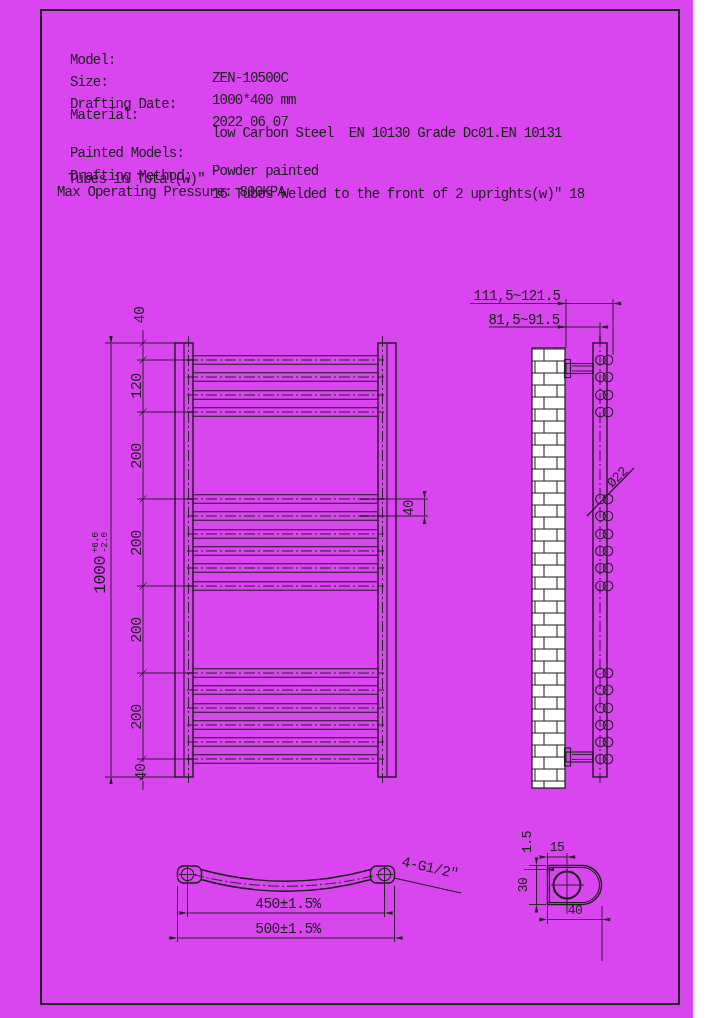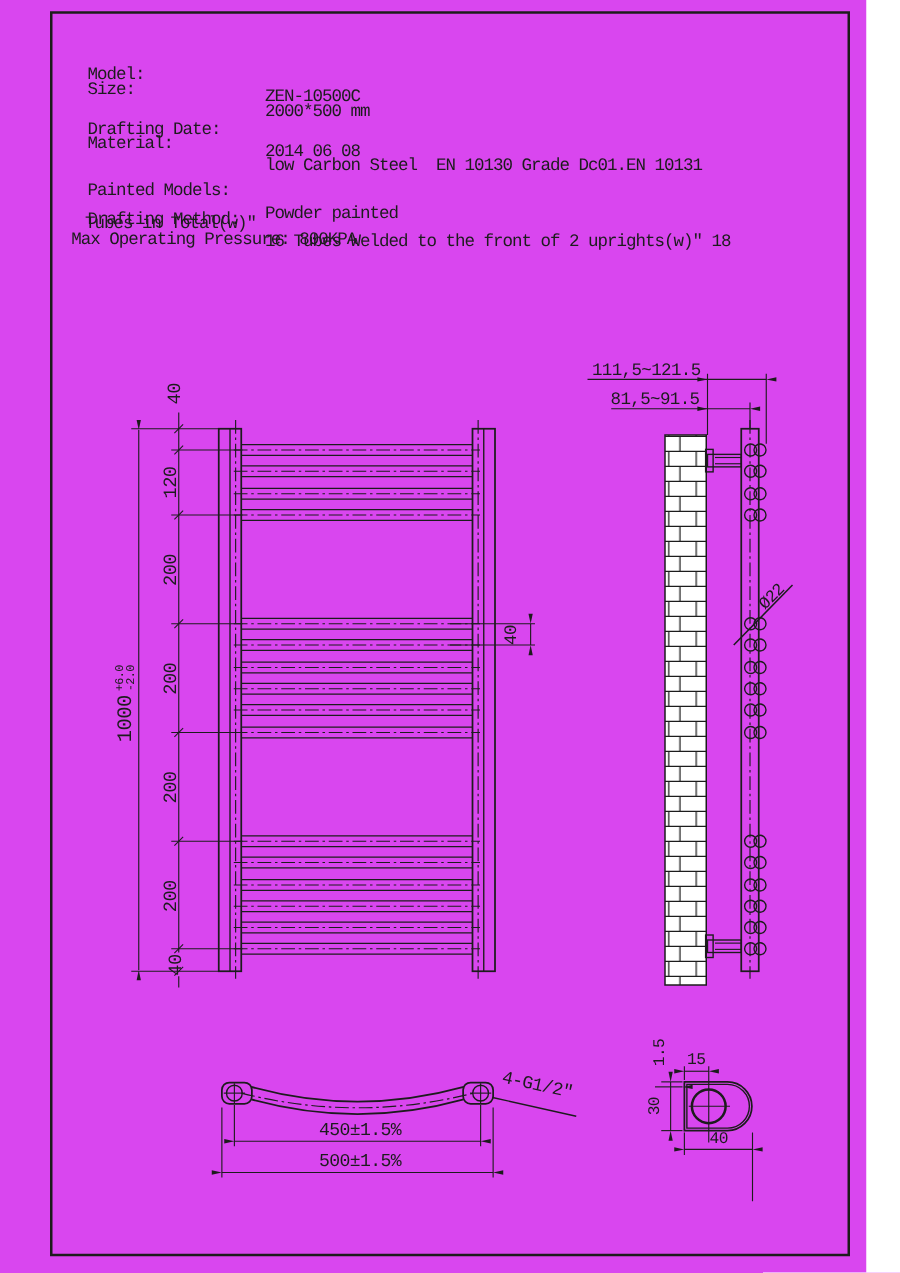--- a/index.html
+++ b/index.html
@@ -20,27 +20,27 @@
 <body>
 
 <div class="page">
 
   
   <div class="spec">
     <div class="srow" style="top:33px">
       <span class="slabel">Model:</span>
       <span class="svalue">ZEN-10500C</span>
     </div>
-    <div class="srow" style="top:45px">
+    <div class="srow" style="top:55px">
       <span class="slabel">Size:</span>
-      <span class="svalue">2000*500 mm</span>
+      <span class="svalue">1000*400 mm</span>
     </div>
     <div class="srow" style="top:77px">
       <span class="slabel">Drafting Date:</span>
-      <span class="svalue">2014 06 08</span>
+      <span class="svalue">2022 06 07</span>
     </div>
     <div class="srow" style="top:88px">
       <span class="slabel">Material:</span>
       <span class="svalue">low Carbon Steel  EN 10130 Grade Dc01.EN 10131</span>
     </div>
     <div class="srow" style="top:126px">
       <span class="slabel">Painted Models:</span>
       <span class="svalue">Powder painted</span>
     </div>
     <div class="srow" style="top:149px">

